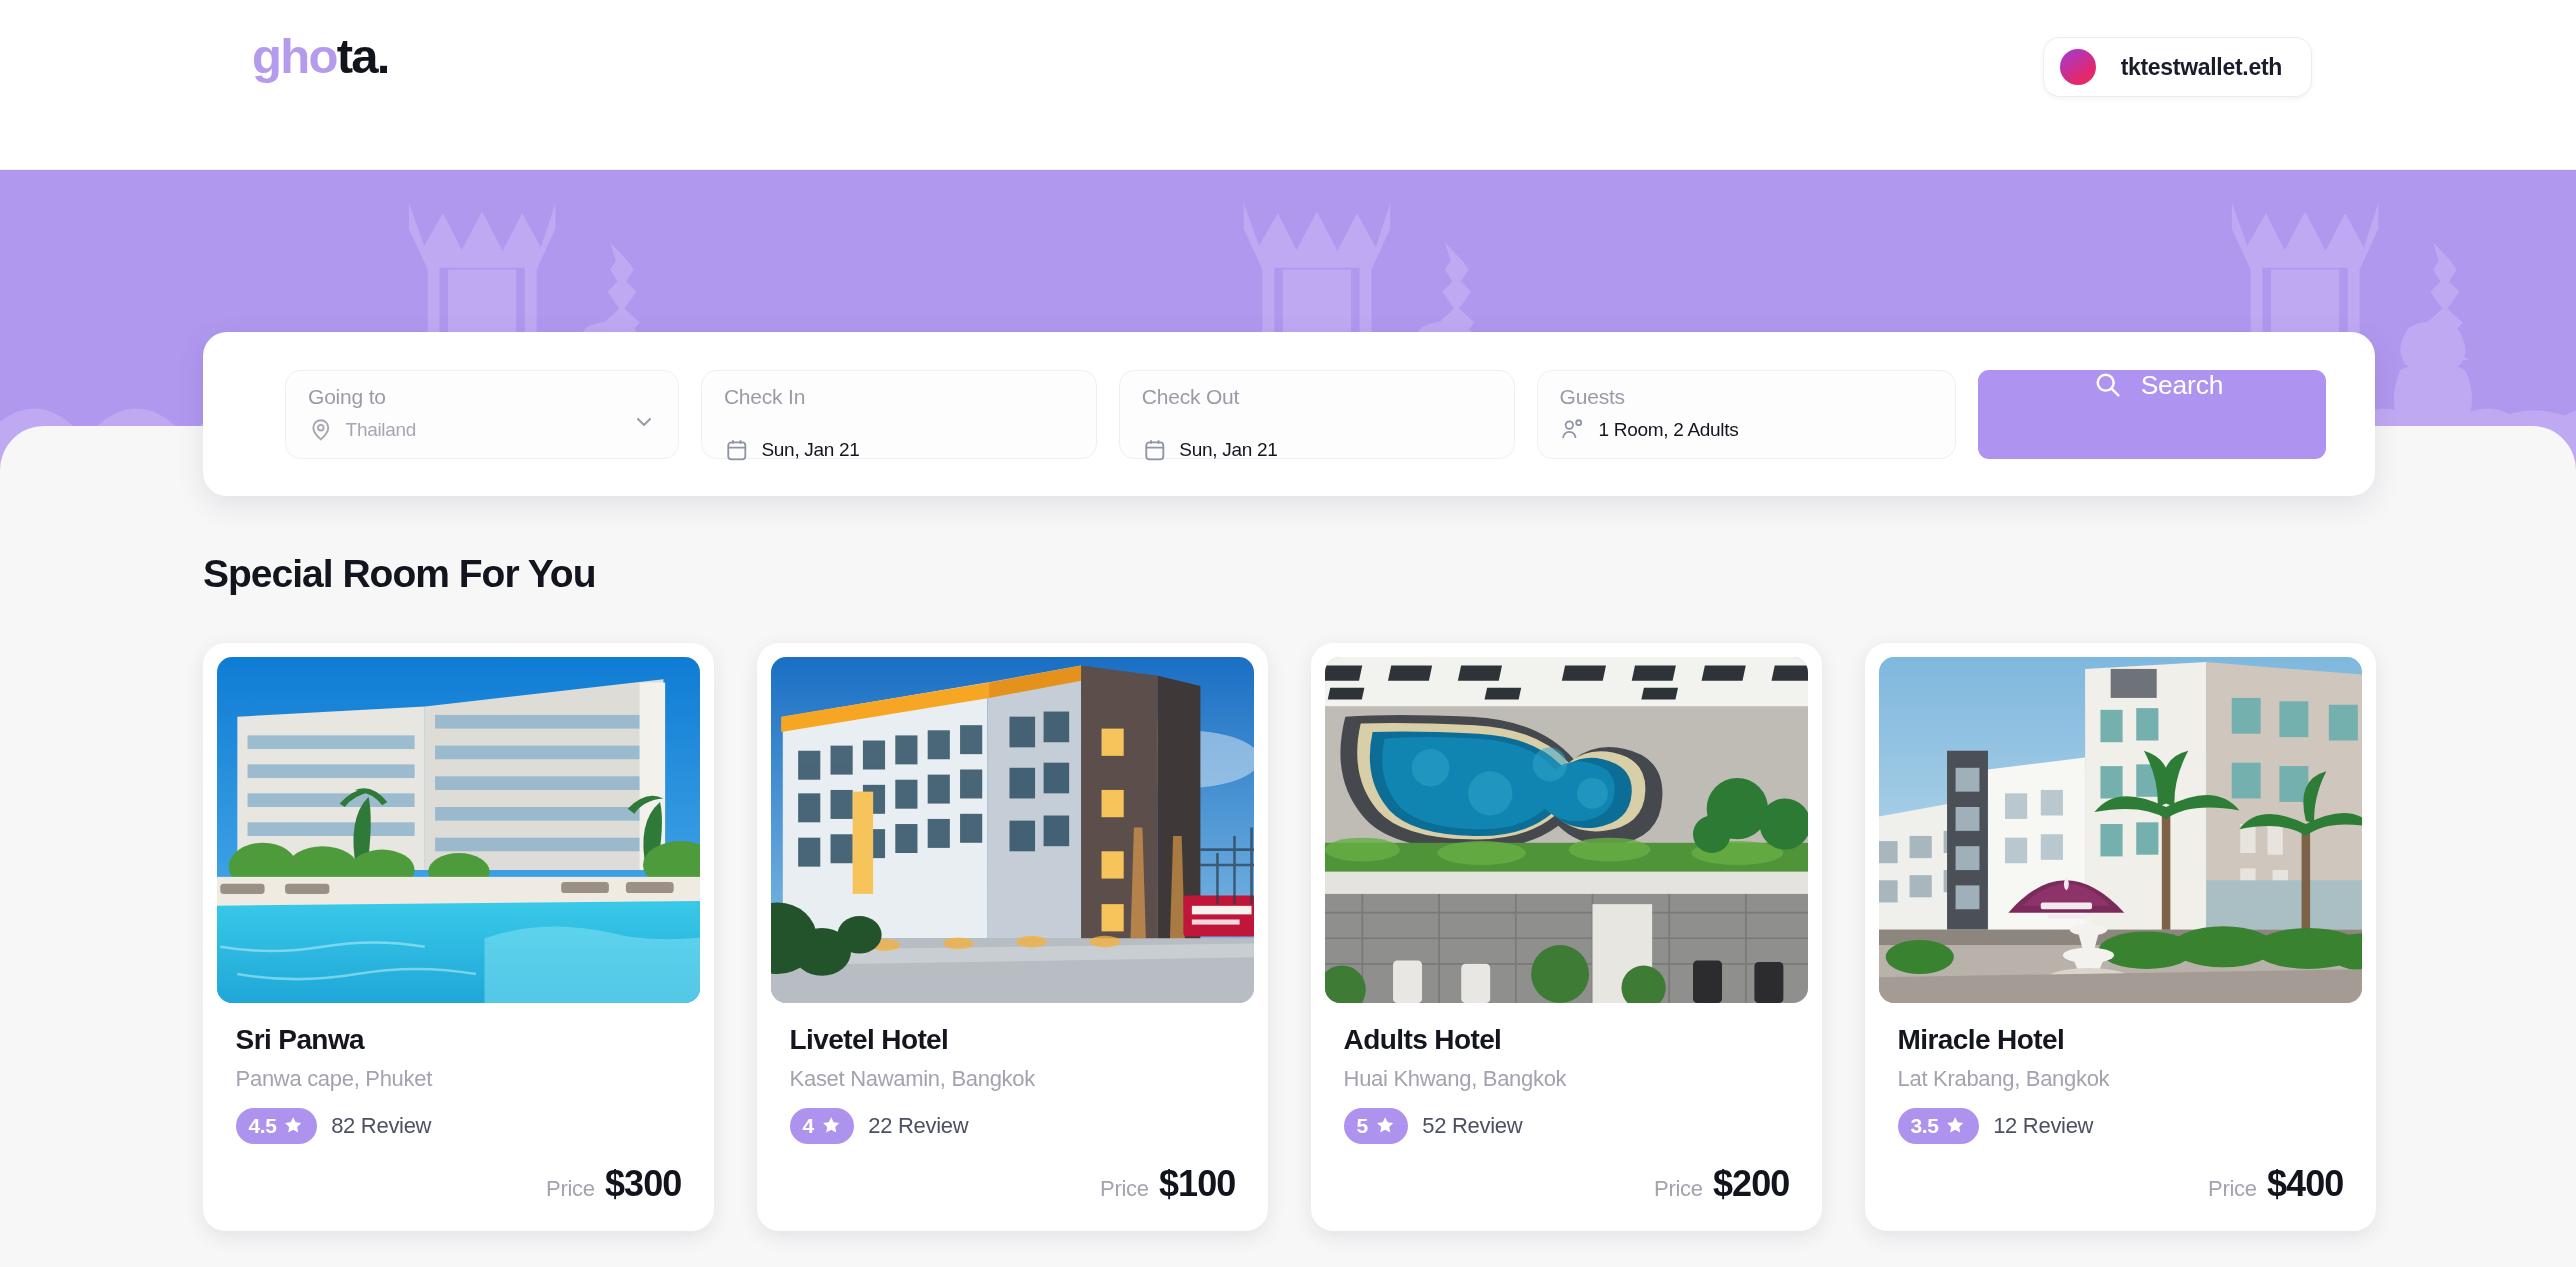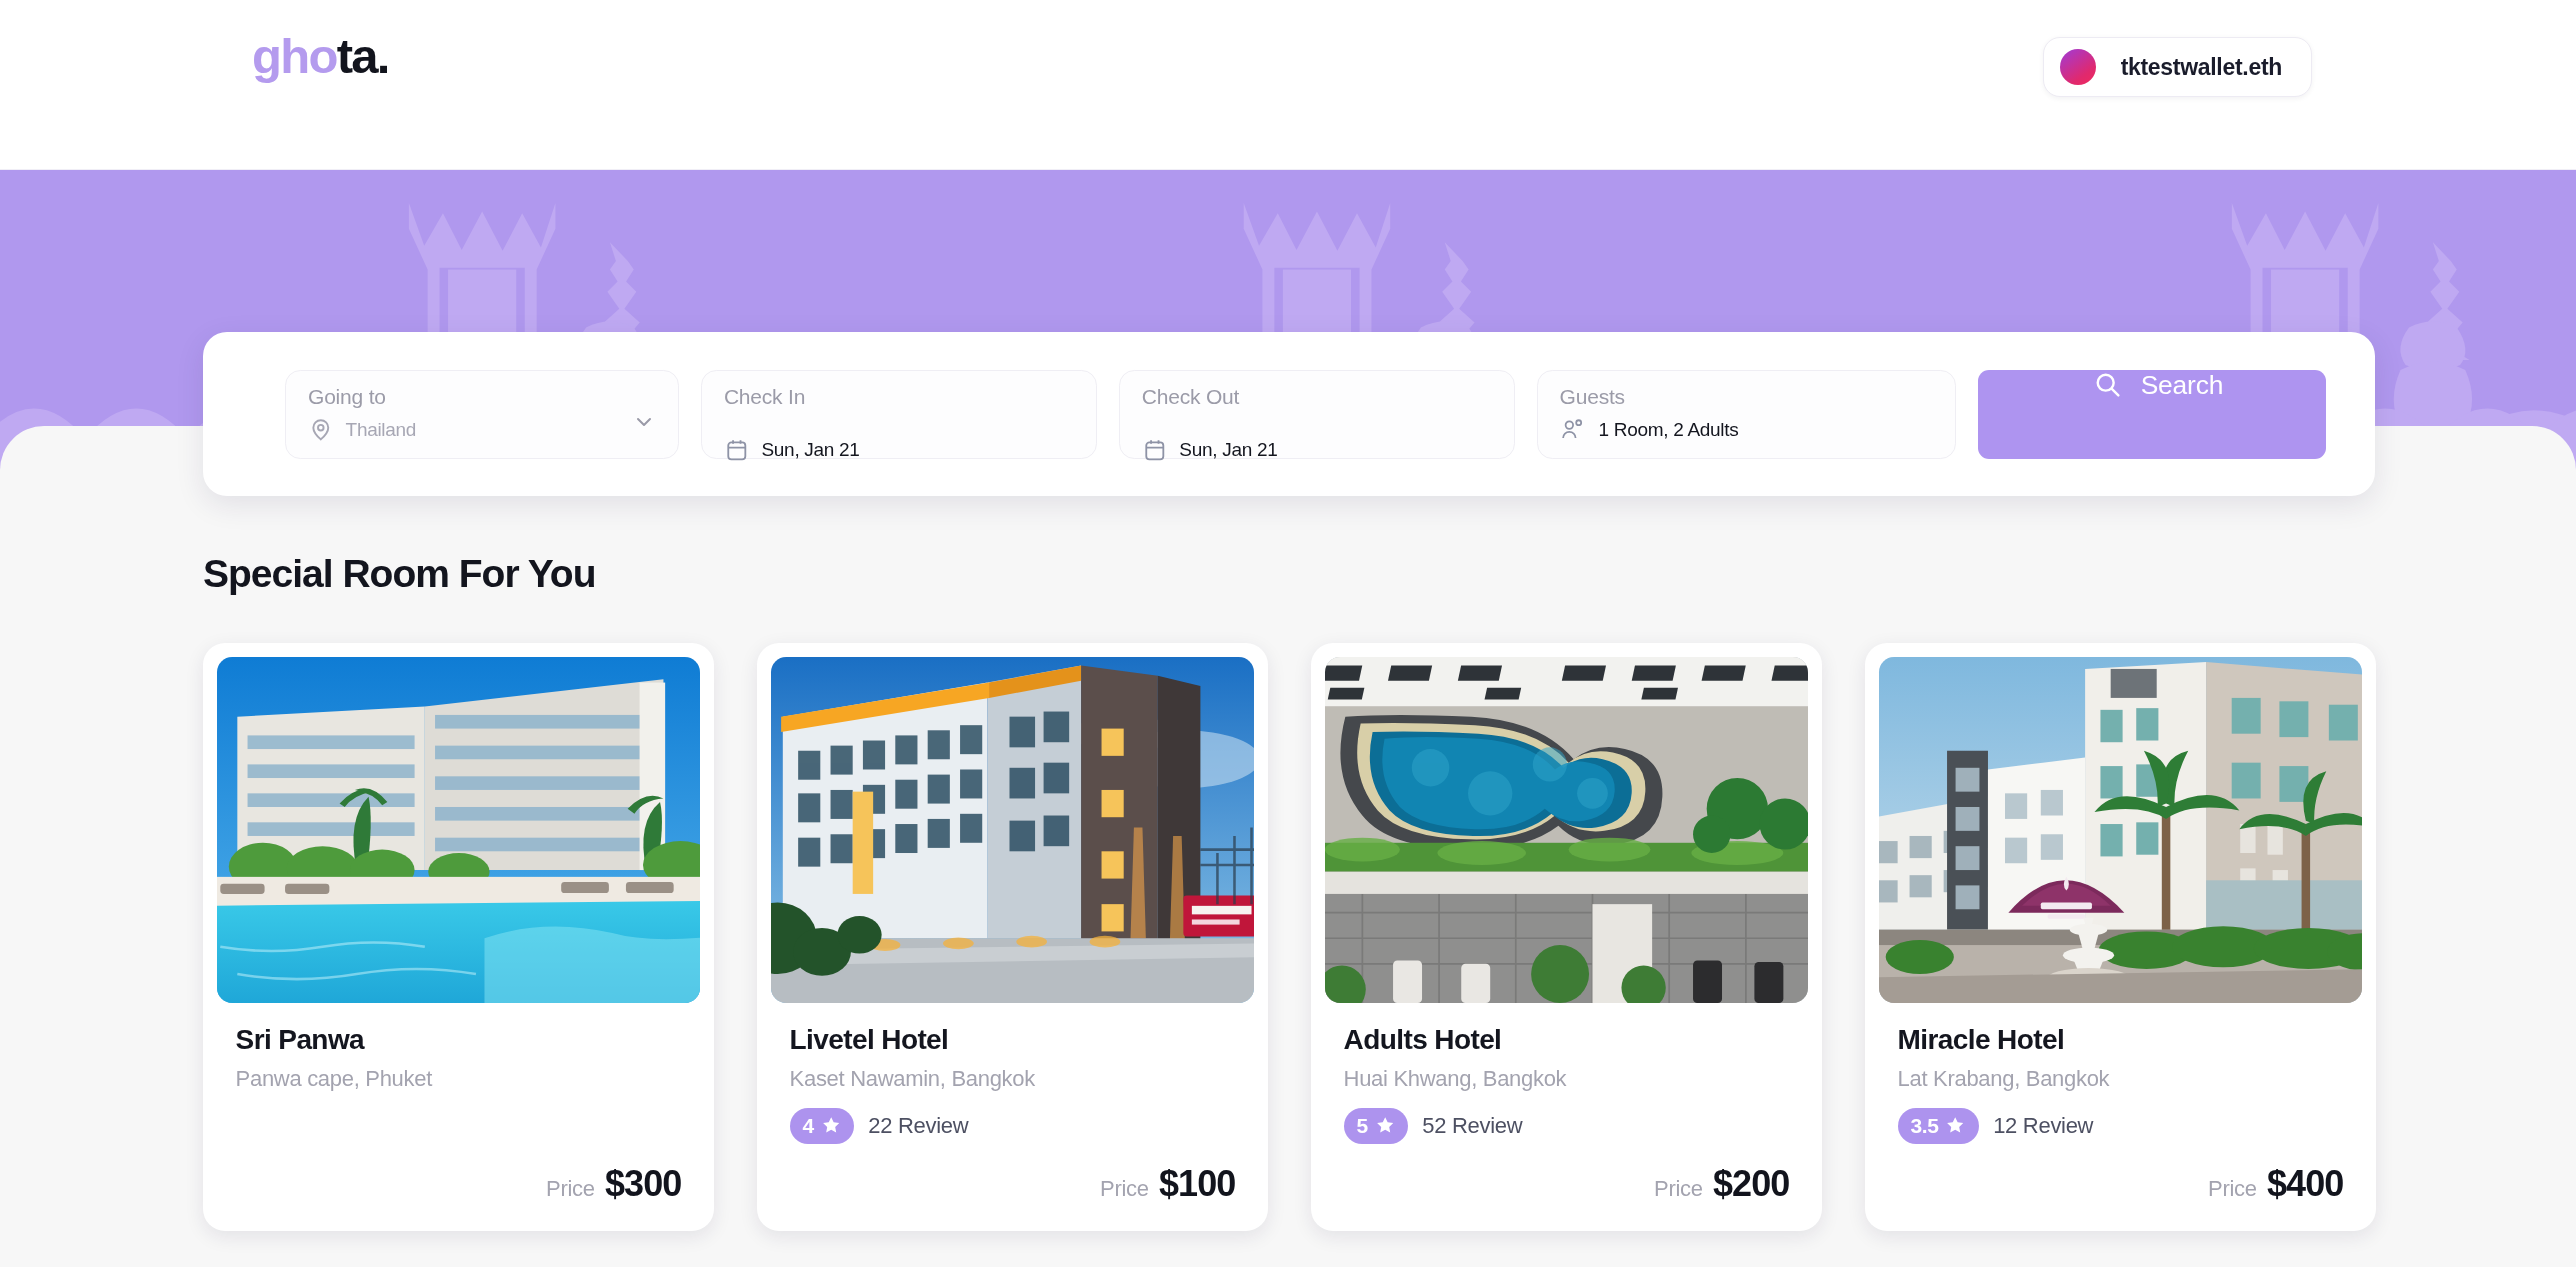--- a/index.html
+++ b/index.html
@@ -456,20 +456,29 @@
         <path d="M330 330 q70-24 150-6 q42 12 120 4 l0 78 l-270 0 Z" fill="#7FE2F2" opacity=".55"></path>
         <g stroke="#BDEFFA" stroke-width="3" opacity=".55" fill="none">
           <path d="M20 340 q60 10 120 0 t120 0"></path>
           <path d="M40 372 q70 12 140 0 t140 0"></path>
         </g>
       </svg>
     </div>
     <div class="card-body">
       <div class="card-name">Sri Panwa</div>
       <div class="card-loc">Panwa cape, Phuket</div>
+      <div class="card-rating">
+        <div class="badge">
+          <span class="badge-score">4.5</span>
+          <svg width="20.4" height="20.4" viewBox="0 0 24 24" fill="#FFFFFF">
+            <path d="M12 2.6l2.9 6 6.6.9-4.8 4.6 1.2 6.5L12 17.5 6.1 20.6l1.2-6.5L2.5 9.5l6.6-.9z"></path>
+          </svg>
+        </div>
+        <span class="review-count">82 Review</span>
+      </div>
       <div class="card-price">
         <span class="price-label">Price</span>
         <span class="price-value">$300</span>
       </div>
     </div>
   </div>
 
   <div class="card">
     <div class="card-img">
       <svg viewBox="0 0 600 406" preserveAspectRatio="xMidYMid slice">

